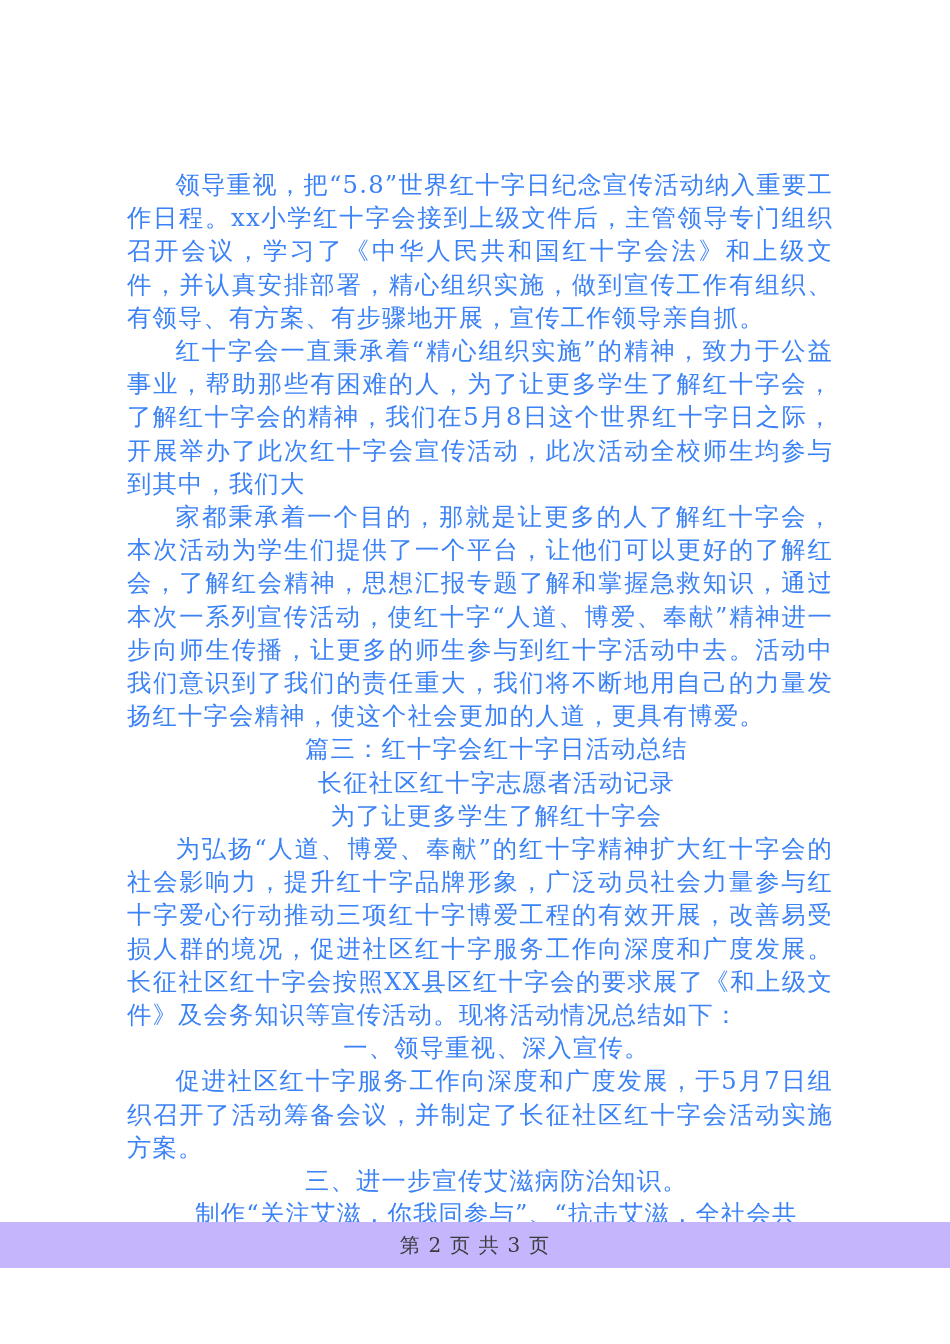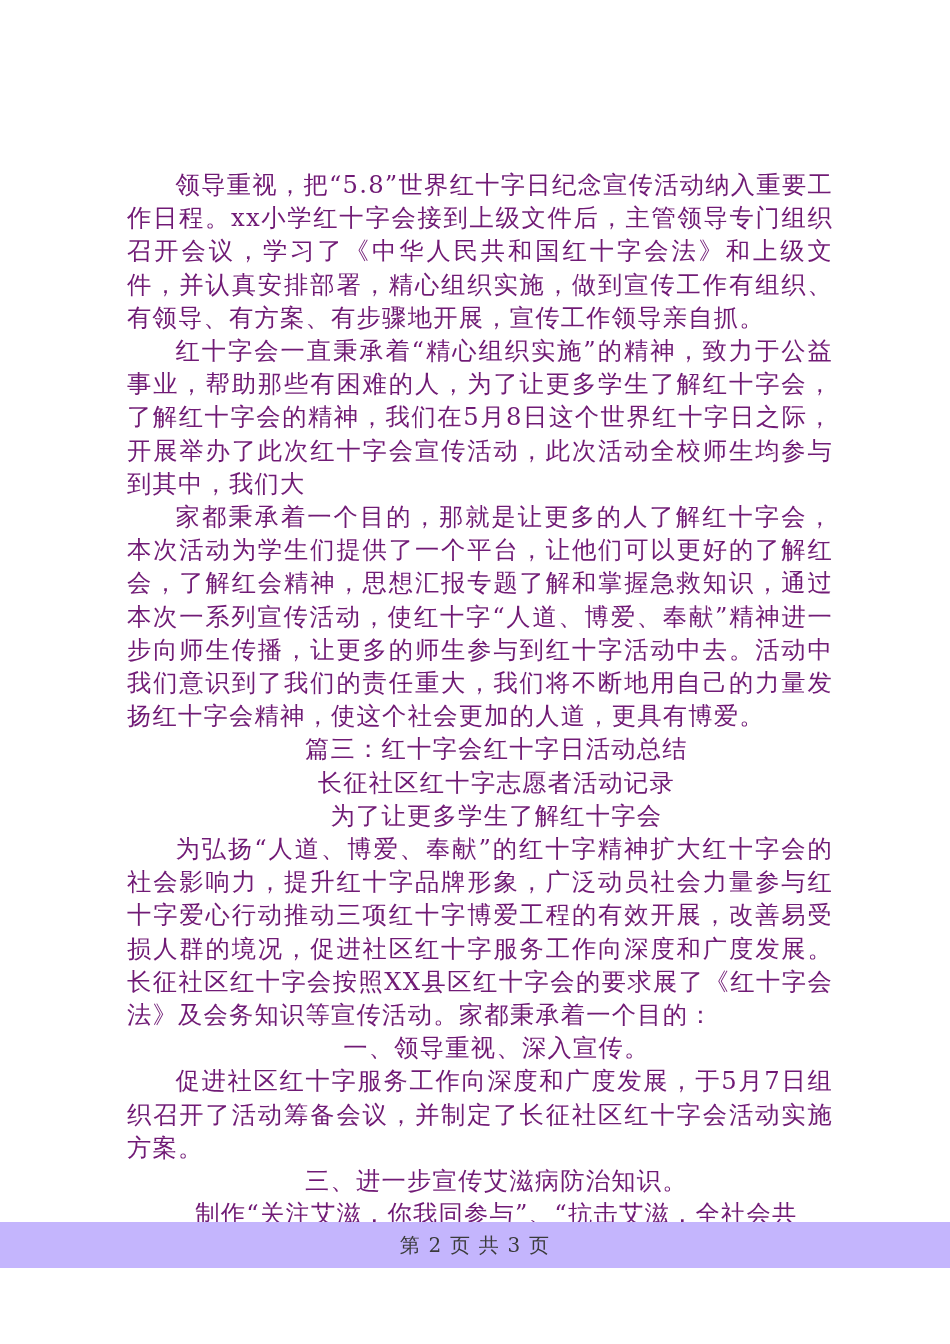--- a/index.html
+++ b/index.html
@@ -34,21 +34,21 @@
   }
 
   .para {
     font-family: "DejaVu Serif", serif;
     font-size: 24.3px;
     line-height: 33.2px;
     letter-spacing: 0.05em;
     text-align: justify;
     text-justify: inter-character;
     margin: 0 0 0 0;
-    color: #701a75;
+    color: #3b82f6;
     white-space: normal;
     word-break: break-all;
     -webkit-font-smoothing: none;
   }
 
   .para.indent2 {
     text-indent: 2em;
   }
   .para.indent1 {
     text-indent: 1.35em;
@@ -92,21 +92,21 @@
     <p class="para indent2">红十字会一直秉承着“精心组织实施”的精神，致力于公益事业，帮助那些有困难的人，为了让更多学生了解红十字会，了解红十字会的精神，我们在5月8日这个世界红十字日之际，开展举办了此次红十字会宣传活动，此次活动全校师生均参与到其中，我们大</p>
 
     <p class="para indent2">家都秉承着一个目的，那就是让更多的人了解红十字会，本次活动为学生们提供了一个平台，让他们可以更好的了解红会，了解红会精神，思想汇报专题了解和掌握急救知识，通过本次一系列宣传活动，使红十字“人道、博爱、奉献”精神进一步向师生传播，让更多的师生参与到红十字活动中去。活动中我们意识到了我们的责任重大，我们将不断地用自己的力量发扬红十字会精神，使这个社会更加的人道，更具有博爱。</p>
 
     <p class="para indent1 short">篇三：红十字会红十字日活动总结</p>
 
     <p class="para indent1 short">长征社区红十字志愿者活动记录</p>
 
     <p class="para indent1 short">为了让更多学生了解红十字会</p>
 
-    <p class="para indent2">为弘扬“人道、博爱、奉献”的红十字精神扩大红十字会的社会影响力，提升红十字品牌形象，广泛动员社会力量参与红十字爱心行动推动三项红十字博爱工程的有效开展，改善易受损人群的境况，促进社区红十字服务工作向深度和广度发展。长征社区红十字会按照XX县区红十字会的要求展了《红十字会法》及会务知识等宣传活动。家都秉承着一个目的：</p>
+    <p class="para indent2">为弘扬“人道、博爱、奉献”的红十字精神扩大红十字会的社会影响力，提升红十字品牌形象，广泛动员社会力量参与红十字爱心行动推动三项红十字博爱工程的有效开展，改善易受损人群的境况，促进社区红十字服务工作向深度和广度发展。长征社区红十字会按照XX县区红十字会的要求展了《和上级文件》及会务知识等宣传活动。现将活动情况总结如下：</p>
 
     <p class="para indent1 short">一、领导重视、深入宣传。</p>
 
     <p class="para indent2">促进社区红十字服务工作向深度和广度发展，于5月7日组织召开了活动筹备会议，并制定了长征社区红十字会活动实施方案。</p>
 
 
     <p class="para indent1 short">三、进一步宣传艾滋病防治知识。</p>
 
     <p class="para indent1 short">制作“关注艾滋，你我同参与”、“抗击艾滋，全社会共</p>
 

